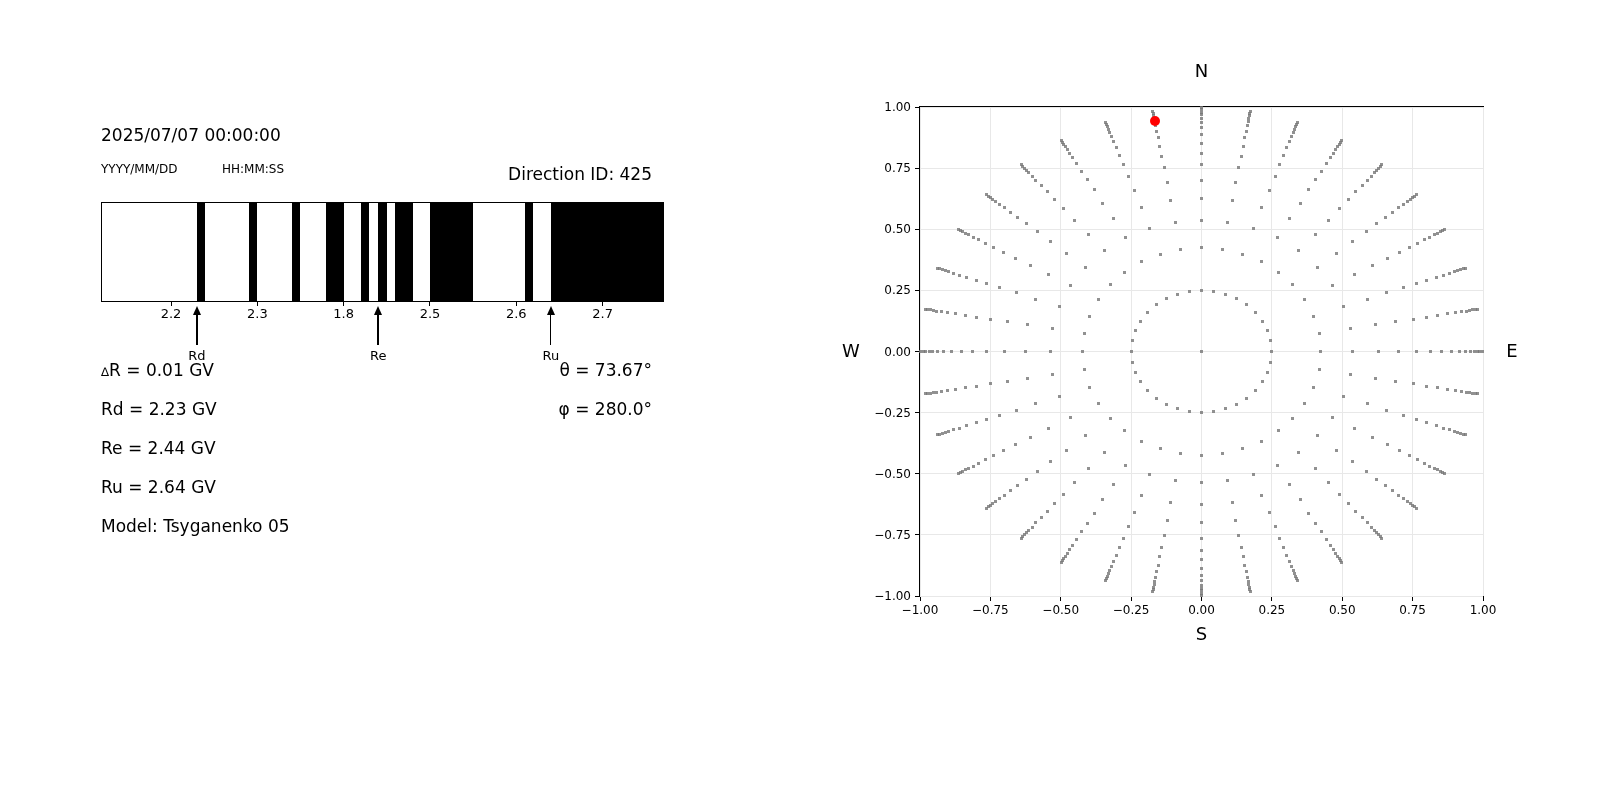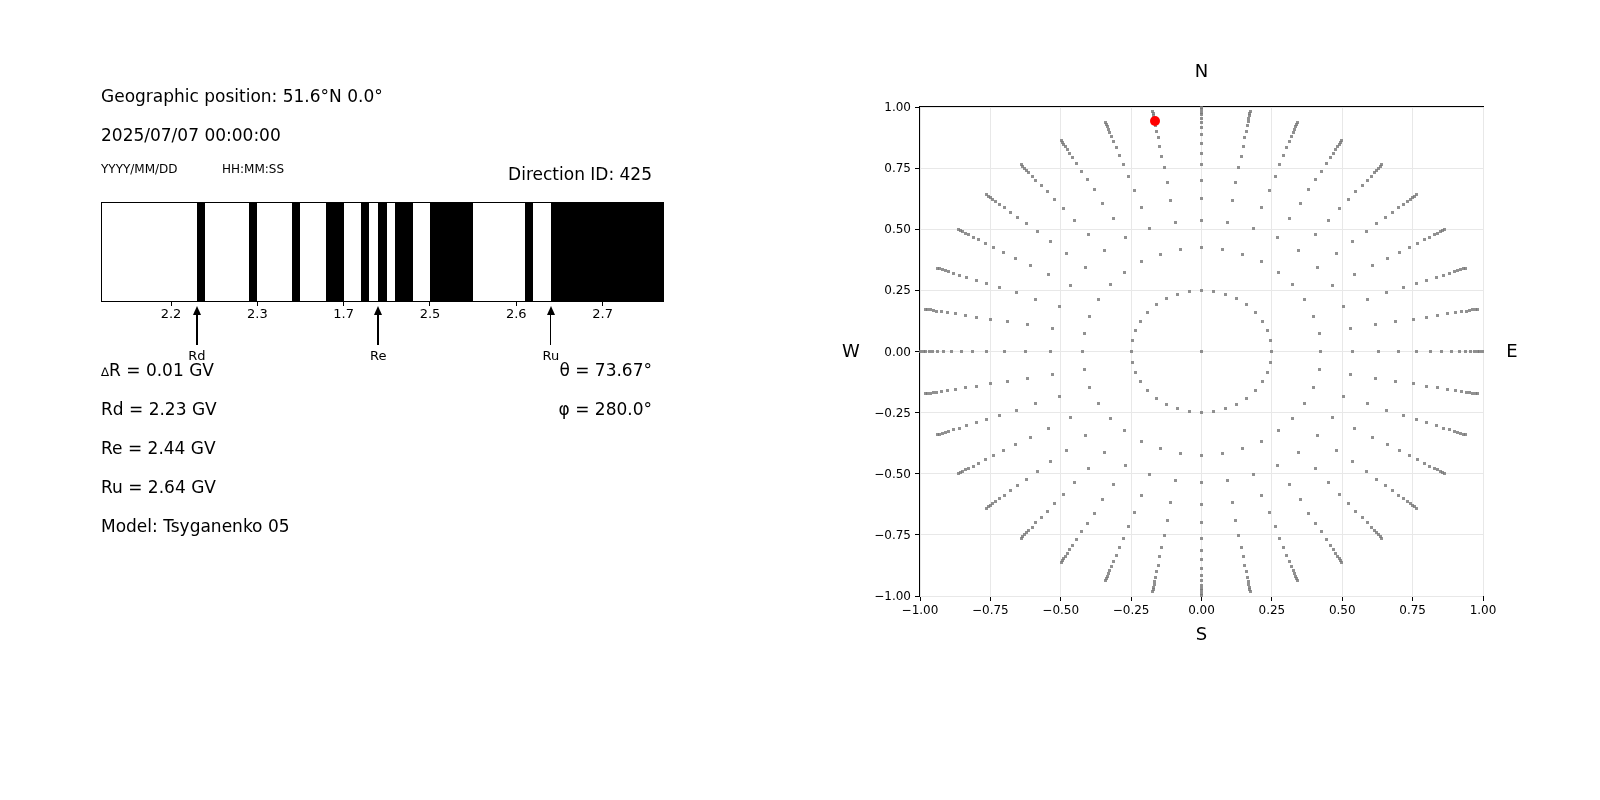--- a/index.html
+++ b/index.html
@@ -28,21 +28,20 @@
   .dot { position:absolute; width:3px; height:3px; background:rgba(118,118,118,0.8); }
   .red-dot { position:absolute; width:10px; height:10px; border-radius:50%; }
   .small-delta { font-size:12px; }
   .compass { font-size:18px; line-height:20px; }
 </style>
 </head>
 <body>
 
 <div class="figure">
 
-  <div class="abs t17" style="left:101px; top:87px;">Geographic position: 51.6°N 0.0°</div>
   <div class="abs t17" style="left:101px; top:126px;">2025/07/07 00:00:00</div>
   <div class="abs t12" style="left:101px; top:162px;">YYYY/MM/DD</div>
   <div class="abs t12" style="left:222px; top:162px;">HH:MM:SS</div>
   <div class="abs t17 right-align" style="left:452px; top:165px; width:200px;">Direction ID: 425</div>
 
   <div class="plot-box" id="penumbra-plot" style="left:101px; top:202px; width:563px; height:100px;">
       <div class="band" style="left: 94.9px; width: 8.6px; background: rgb(0, 0, 0);"></div>
       <div class="band" style="left: 146.7px; width: 8.6px; background: rgb(0, 0, 0);"></div>
       <div class="band" style="left: 189.9px; width: 8.6px; background: rgb(0, 0, 0);"></div>
       <div class="band" style="left: 224.4px; width: 17.3px; background: rgb(0, 0, 0);"></div>
@@ -52,21 +51,21 @@
       <div class="band" style="left: 328px; width: 43.2px; background: rgb(0, 0, 0);"></div>
       <div class="band" style="left: 422.9px; width: 8.6px; background: rgb(0, 0, 0);"></div>
       <div class="band" style="left: 448.8px; width: 112.2px; background: rgb(0, 0, 0);"></div>
     </div>
   <div class="abs" id="penumbra-axis" style="left:0; top:0;">
       <div class="tickmark-v" style="left: 170.546px; top: 302px;"></div>
       <div class="abs t13 center" style="left: 151.046px; top: 306px; width: 40px;">2.2</div>
       <div class="tickmark-v" style="left: 256.854px; top: 302px;"></div>
       <div class="abs t13 center" style="left: 237.354px; top: 306px; width: 40px;">2.3</div>
       <div class="tickmark-v" style="left: 343.162px; top: 302px;"></div>
-      <div class="abs t13 center" style="left: 323.662px; top: 306px; width: 40px;">1.7</div>
+      <div class="abs t13 center" style="left: 323.662px; top: 306px; width: 40px;">1.8</div>
       <div class="tickmark-v" style="left: 429.469px; top: 302px;"></div>
       <div class="abs t13 center" style="left: 409.969px; top: 306px; width: 40px;">2.5</div>
       <div class="tickmark-v" style="left: 515.777px; top: 302px;"></div>
       <div class="abs t13 center" style="left: 496.277px; top: 306px; width: 40px;">2.6</div>
       <div class="tickmark-v" style="left: 602.085px; top: 302px;"></div>
       <div class="abs t13 center" style="left: 582.585px; top: 306px; width: 40px;">2.7</div>
       <div class="arrow-head" style="left: 192.938px; top: 306px;"></div>
       <div class="arrow-shaft" style="left: 196.238px; top: 314px; height: 31px;"></div>
       <div class="abs t13 center" style="left: 176.938px; top: 348px; width: 40px;">Rd</div>
       <div class="arrow-head" style="left: 374.185px; top: 306px;"></div>

